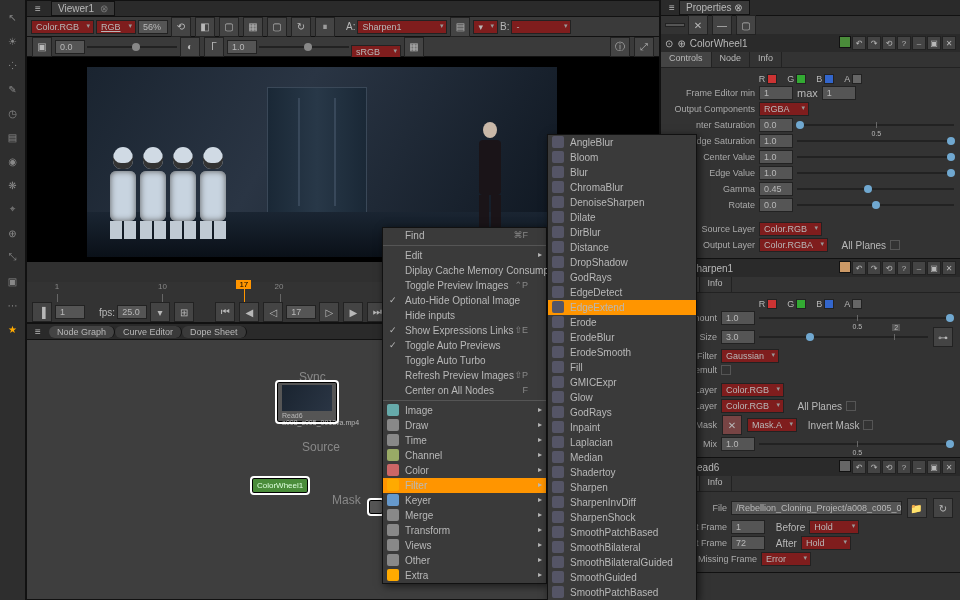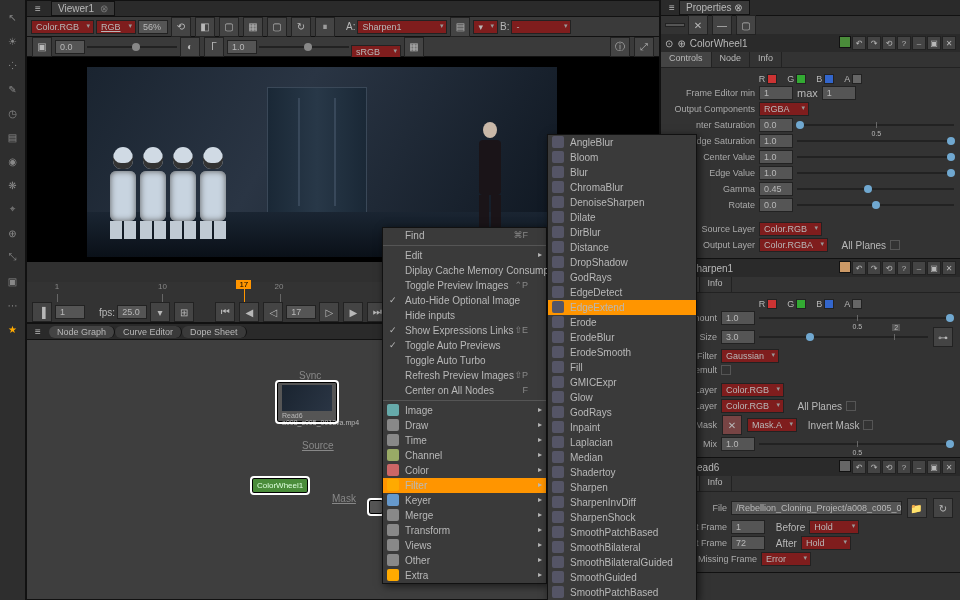--- a/index.html
+++ b/index.html
@@ -50,21 +50,21 @@
 #nodegraph .tab2{padding:1px 8px;background:#3a3a3a;border-right:1px solid #111;font-size:9px;border-radius:6px;}
 #nodegraph .tab2.active{background:#444;}
 #nodegraph .canvas{position:absolute;left:0;top:16px;right:0;bottom:0;background:#3e3e3e;}
 .node{position:absolute;border:1px solid #000;padding:2px 4px;font-size:8px;background:#666;border-radius:2px;}
 .node.sel{outline:2px solid #fff;}
 .node.read{background:#555;width:60px;height:40px;}
 .node.read .thumb{width:100%;height:26px;background:linear-gradient(120deg,#1a2430,#2a3544);margin-bottom:1px;}
 .node.cw{background:#4a8c3a;color:#dfd;}
 .node.sharp{background:#555;width:14px;height:14px;}
 .node.view{background:#888;color:#eee;}
-.nlabel{position:absolute;font-size:10px;color:#888;text-decoration:underline;}
+.nlabel{position:absolute;font-size:12px;color:#888;}
 
 
 .menu{position:absolute;background:#3a3a3a;border:1px solid #111;box-shadow:2px 2px 8px rgba(0,0,0,.6);z-index:100;min-width:150px;}
 .menu .row{padding:2px 18px 2px 22px;font-size:10px;position:relative;white-space:nowrap;}
 .menu .row.hl{background:#ff9500;color:#000;}
 .menu .row.sep{height:1px;background:#555;padding:0;margin:2px 0;}
 .menu .row .chk{position:absolute;left:6px;top:2px;font-size:9px;}
 .menu .row .arr{position:absolute;right:4px;top:2px;font-size:8px;}
 .menu .row .key{position:absolute;right:18px;top:2px;font-size:9px;color:#888;}
 .menu .row .mico{position:absolute;left:4px;top:1px;width:12px;height:12px;}

